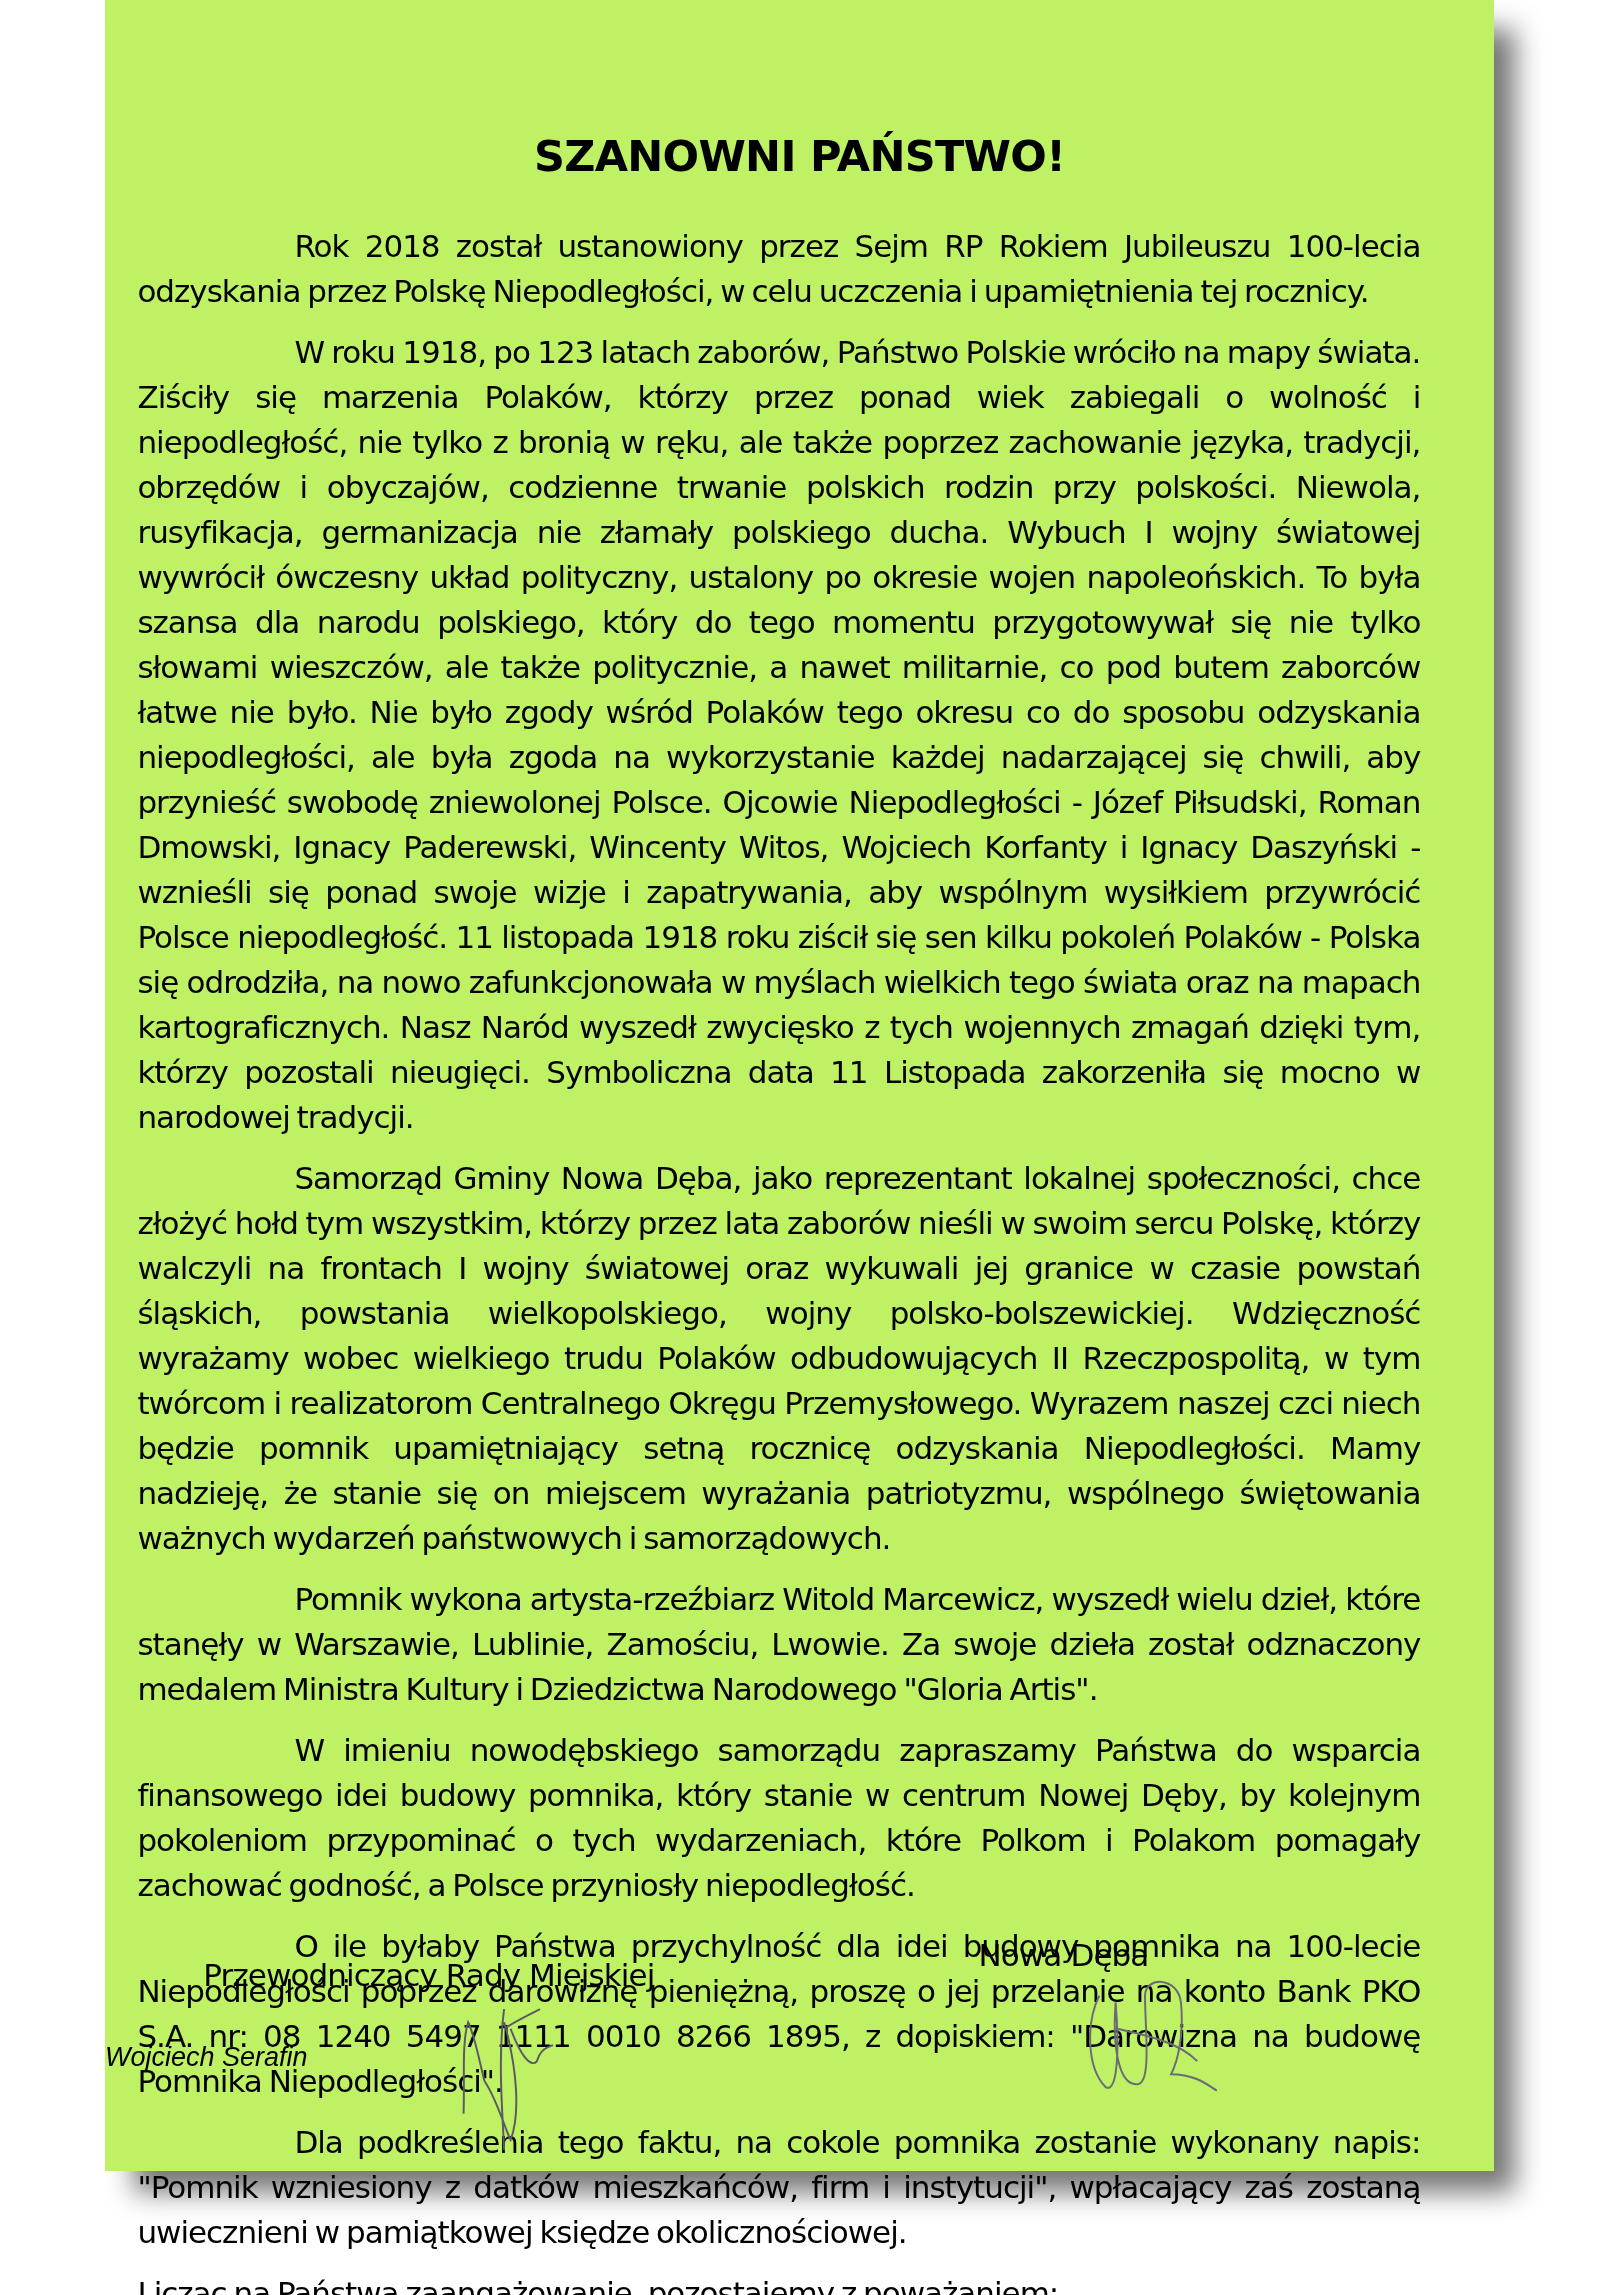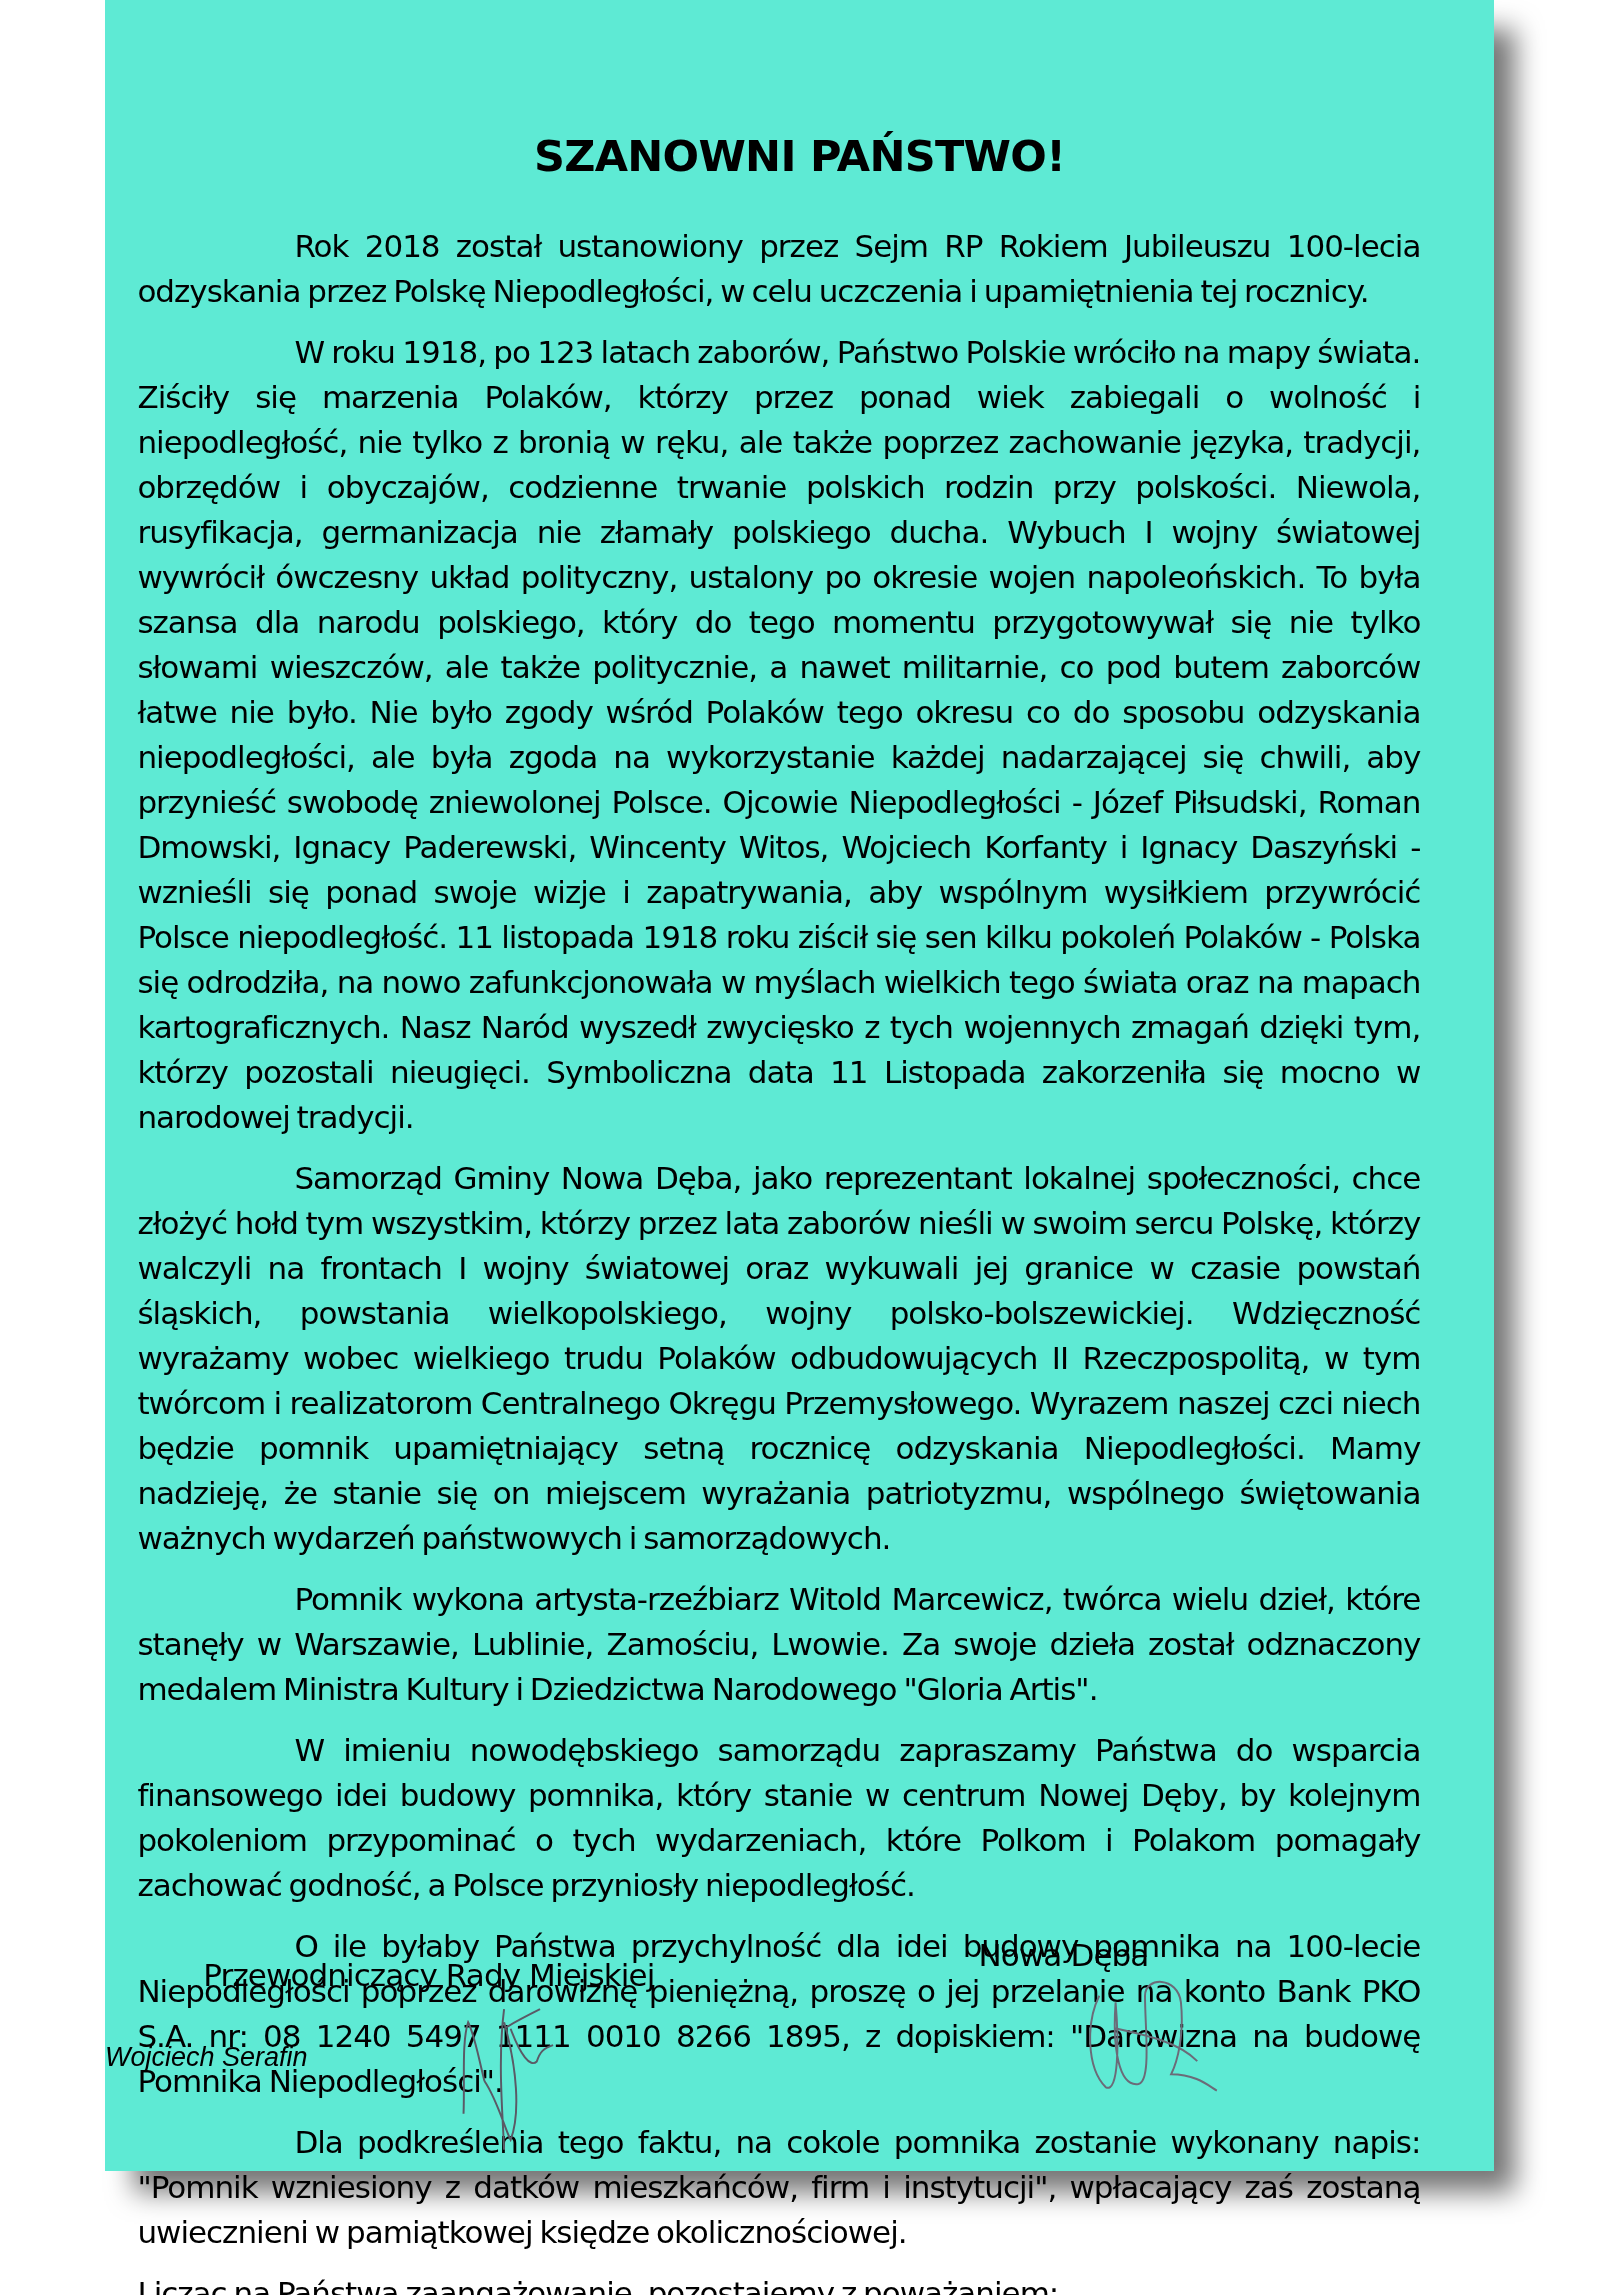--- a/index.html
+++ b/index.html
@@ -1,19 +1,19 @@
 <!DOCTYPE html>
 <html style="font-size:10.5px"><head>
 <meta charset="utf-8">
 <style>
   html, body { margin: 0; padding: 0; background: #ffffff; }
   body { width: 1623px; height: 2295px; position: relative; overflow: hidden; }
   .page {
     position: absolute; left: 105px; top: 0; width: 1389px; height: 2171px;
-    background: #5eead4;
+    background: #bef264;
     box-shadow: 25px 25px 26px -3.9px rgba(0,0,0,0.55);
   }
   .title {
     position: absolute; left: 0; right: 0; top: 131px; text-align: center;
     font-family: "DejaVu Sans", sans-serif; font-weight: bold; font-size: 43px;
     letter-spacing: -0.7px; color: #000;
   }
   .body {
     position: absolute; left: 16.4px; top: 208px; width: 1315px;
     font-family: "DejaVu Sans", sans-serif; font-size: 31px; line-height: 45px;
@@ -39,21 +39,21 @@
 </head>
 <body>
 
 <div class="page">
   <div class="title">SZANOWNI PAŃSTWO!</div>
 
   <div class="body">
     <p>Rok 2018 został ustanowiony przez Sejm RP Rokiem Jubileuszu 100-lecia odzyskania przez Polskę Niepodległości, w celu uczczenia i upamiętnienia tej rocznicy.</p>
     <p>W roku 1918, po 123 latach zaborów, Państwo Polskie wróciło na mapy świata. Ziściły się marzenia Polaków, którzy przez ponad wiek zabiegali o wolność i niepodległość, nie tylko z bronią w ręku, ale także poprzez zachowanie języka, tradycji, obrzędów i obyczajów, codzienne trwanie polskich rodzin przy polskości. Niewola, rusyfikacja, germanizacja nie złamały polskiego ducha. Wybuch I wojny światowej wywrócił ówczesny układ polityczny, ustalony po okresie wojen napoleońskich. To była szansa dla narodu polskiego, który do tego momentu przygotowywał się nie tylko słowami wieszczów, ale także politycznie, a nawet militarnie, co pod butem zaborców łatwe nie było. Nie było zgody wśród Polaków tego okresu co do sposobu odzyskania niepodległości, ale była zgoda na wykorzystanie każdej nadarzającej się chwili, aby przynieść swobodę zniewolonej Polsce. Ojcowie Niepodległości - Józef Piłsudski, Roman Dmowski, Ignacy Paderewski, Wincenty Witos, Wojciech Korfanty i Ignacy Daszyński - wznieśli się ponad swoje wizje i zapatrywania, aby wspólnym wysiłkiem przywrócić Polsce niepodległość. 11 listopada 1918 roku ziścił się sen kilku pokoleń Polaków - Polska się odrodziła, na nowo zafunkcjonowała w myślach wielkich tego świata oraz na mapach kartograficznych. Nasz Naród wyszedł zwycięsko z tych wojennych zmagań dzięki tym, którzy pozostali nieugięci. Symboliczna data 11 Listopada zakorzeniła się mocno w narodowej tradycji.</p>
     <p>Samorząd Gminy Nowa Dęba, jako reprezentant lokalnej społeczności, chce złożyć hołd tym wszystkim, którzy przez lata zaborów nieśli w swoim sercu Polskę, którzy walczyli na frontach I wojny światowej oraz wykuwali jej granice w czasie powstań śląskich, powstania wielkopolskiego, wojny polsko-bolszewickiej. Wdzięczność wyrażamy wobec wielkiego trudu Polaków odbudowujących II Rzeczpospolitą, w tym twórcom i realizatorom Centralnego Okręgu Przemysłowego. Wyrazem naszej czci niech będzie pomnik upamiętniający setną rocznicę odzyskania Niepodległości. Mamy nadzieję, że stanie się on miejscem wyrażania patriotyzmu, wspólnego świętowania ważnych wydarzeń państwowych i samorządowych.</p>
-    <p>Pomnik wykona artysta-rzeźbiarz Witold Marcewicz, twórca wielu dzieł, które stanęły w Warszawie, Lublinie, Zamościu, Lwowie. Za swoje dzieła został odznaczony medalem Ministra Kultury i Dziedzictwa Narodowego "Gloria Artis".</p>
+    <p>Pomnik wykona artysta-rzeźbiarz Witold Marcewicz, wyszedł wielu dzieł, które stanęły w Warszawie, Lublinie, Zamościu, Lwowie. Za swoje dzieła został odznaczony medalem Ministra Kultury i Dziedzictwa Narodowego "Gloria Artis".</p>
     <p>W imieniu nowodębskiego samorządu zapraszamy Państwa do wsparcia finansowego idei budowy pomnika, który stanie w centrum Nowej Dęby, by kolejnym pokoleniom przypominać o tych wydarzeniach, które Polkom i Polakom pomagały zachować godność, a Polsce przyniosły niepodległość.</p>
     <p>O ile byłaby Państwa przychylność dla idei budowy pomnika na 100-lecie Niepodległości poprzez darowiznę pieniężną, proszę o jej przelanie na konto Bank PKO S.A. nr: 08 1240 5497 1111 0010 8266 1895, z dopiskiem: "Darowizna na budowę Pomnika Niepodległości".</p>
     <p>Dla podkreślenia tego faktu, na cokole pomnika zostanie wykonany napis: "Pomnik wzniesiony z datków mieszkańców, firm i instytucji", wpłacający zaś zostaną uwiecznieni w  pamiątkowej księdze okolicznościowej.</p>
     <p class="noindent">Licząc na Państwa zaangażowanie, pozostajemy z poważaniem:</p>
   </div>
 
   <div class="sig-block sig-left">
     <div>Przewodniczący Rady Miejskiej</div>
   </div>
   <div class="sig-block sig-right">

